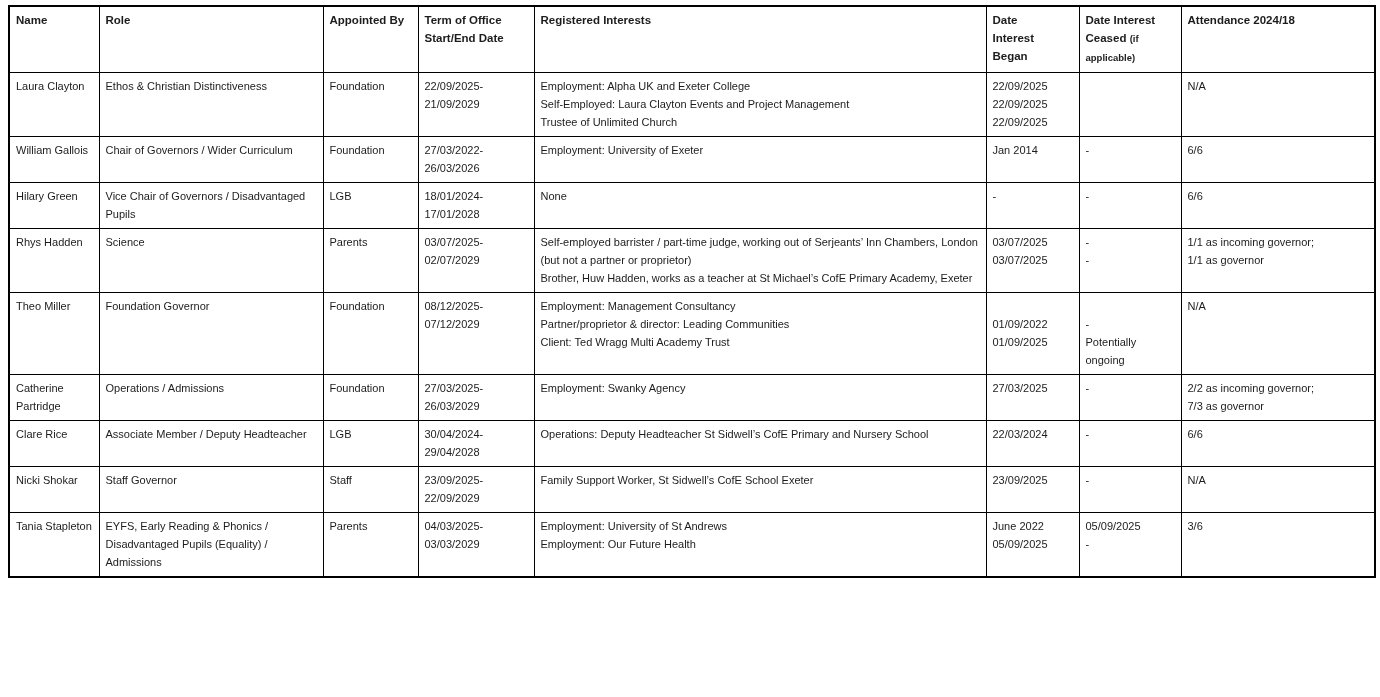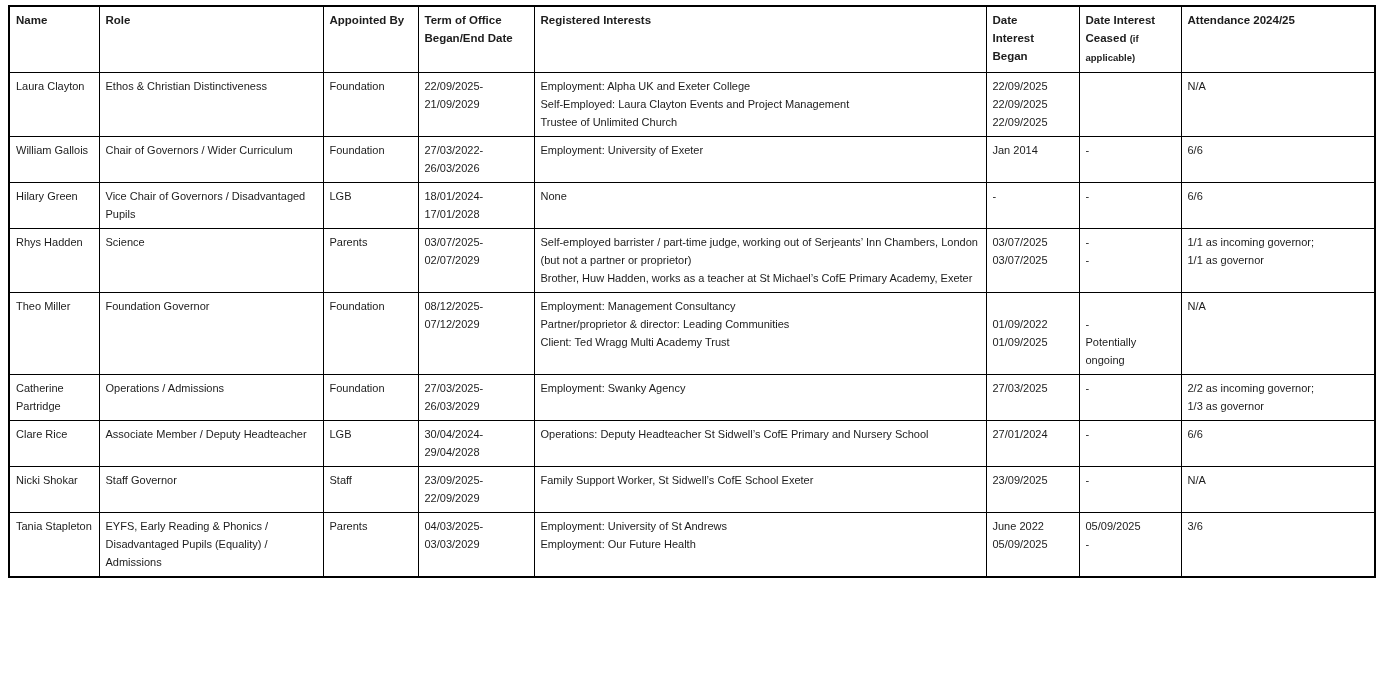--- a/index.html
+++ b/index.html
@@ -59,30 +59,30 @@
       <col style="width:452px">
       <col style="width:93px">
       <col style="width:102px">
       <col style="width:194px">
     </colgroup>
     <thead>
       <tr>
         <th>Name</th>
         <th>Role</th>
         <th>Appointed By</th>
-        <th>Term of Office Began/End Date</th>
+        <th>Term of Office Start/End Date</th>
         <th>Registered Interests</th>
         <th style="white-space:pre-line">Date
 Interest
 Began</th>
         <th>
           <span>Date Interest Ceased</span>
           <span class="small-note">(if applicable)</span>
         </th>
-        <th>Attendance 2024/25</th>
+        <th>Attendance 2024/18</th>
       </tr>
     </thead>
     <tbody>
       <tr>
         <td>Laura Clayton</td>
         <td>Ethos &amp; Christian Distinctiveness</td>
         <td>Foundation</td>
         <td>22/09/2025-
 21/09/2029</td>
         <td>Employment: Alpha UK and Exeter College
@@ -151,30 +151,30 @@
       <tr>
         <td>Catherine Partridge</td>
         <td>Operations / Admissions</td>
         <td>Foundation</td>
         <td>27/03/2025-
 26/03/2029</td>
         <td>Employment: Swanky Agency</td>
         <td>27/03/2025</td>
         <td>-</td>
         <td>2/2 as incoming governor;
-1/3 as governor</td>
+7/3 as governor</td>
       </tr>
       <tr>
         <td>Clare Rice</td>
         <td>Associate Member / Deputy Headteacher</td>
         <td>LGB</td>
         <td>30/04/2024-
 29/04/2028</td>
         <td>Operations: Deputy Headteacher St Sidwell’s CofE Primary and Nursery School</td>
-        <td>27/01/2024</td>
+        <td>22/03/2024</td>
         <td>-</td>
         <td>6/6</td>
       </tr>
       <tr>
         <td>Nicki Shokar</td>
         <td>Staff Governor</td>
         <td>Staff</td>
         <td>23/09/2025-
 22/09/2029</td>
         <td>Family Support Worker, St Sidwell’s CofE School Exeter</td>

